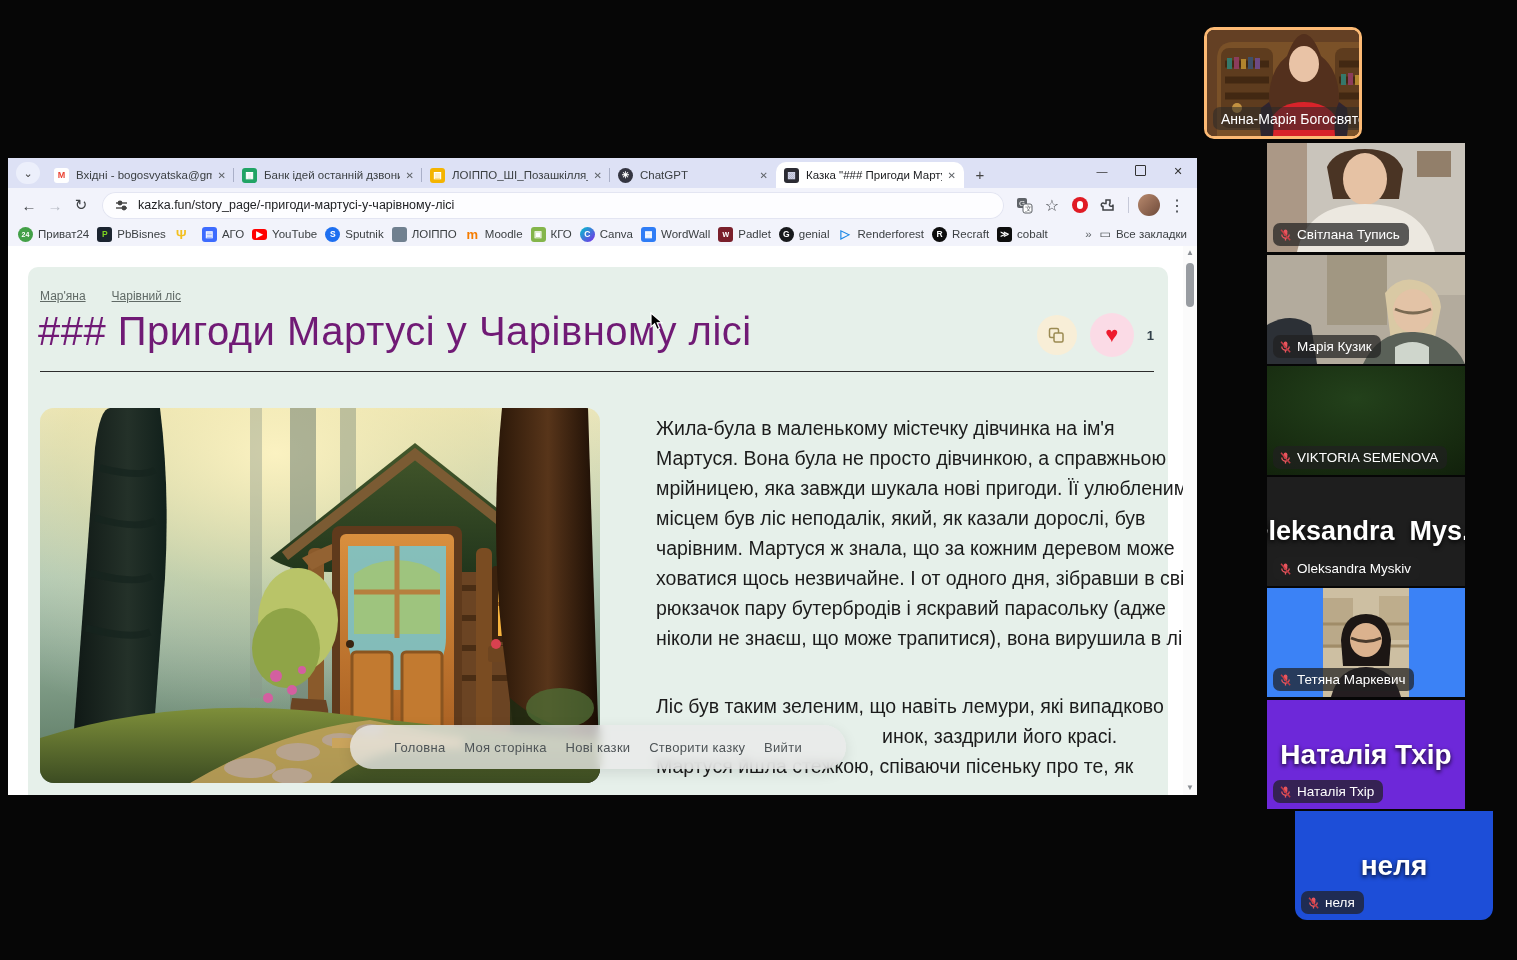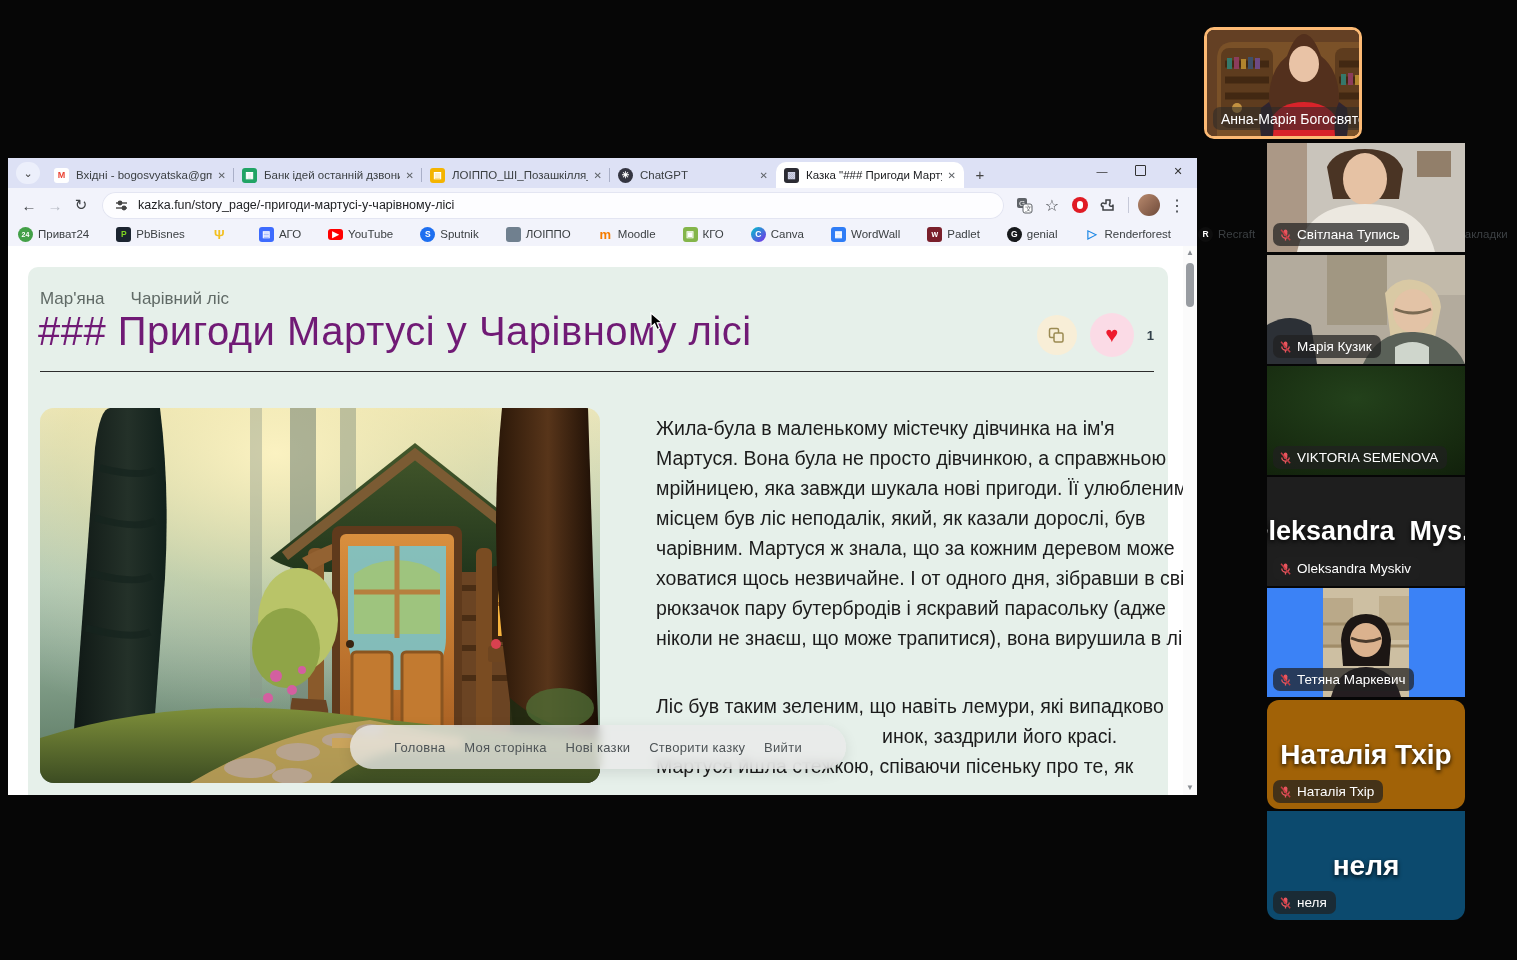--- a/index.html
+++ b/index.html
@@ -30,31 +30,31 @@
   .addrpill{flex:1;height:27px;background:#fdfdff;border-radius:14px;margin:0 8px;display:flex;
             align-items:center;padding:0 12px;box-shadow:0 0 0 1px #e3e5f2 inset;}
   .addrpill .url{font-size:12.5px;color:#202124;margin-left:9px;white-space:nowrap;overflow:hidden;}
   .tbicons{display:flex;align-items:center;gap:4px;}
   .tbicon{width:24px;height:24px;display:flex;align-items:center;justify-content:center;color:#3f4246;}
   .redo{width:16px;height:16px;border-radius:50%;background:#e01b24;box-shadow:0 0 0 0 #fff;
         display:flex;align-items:center;justify-content:center;}
   .redo::after{content:"";width:6px;height:8px;border-radius:3px;background:#fff;}
   .avatar{width:22px;height:22px;border-radius:50%;background:linear-gradient(135deg,#b98a6e,#6e4a3a);}
   .vsep{width:1px;height:16px;background:#c6c9d8;margin:0 4px;}
-  .bmbar{height:24px;background:#f2f3fb;display:flex;align-items:center;padding:0 10px;gap:27px;
+  .bmbar{height:24px;background:#f2f3fb;display:flex;align-items:center;padding:0 10px;gap:8px;
          font-size:11.5px;color:#3c4043;text-align:right;}
   .bm{display:flex;align-items:center;gap:5px;white-space:nowrap;}
   .bmfav{width:15px;height:15px;border-radius:3px;display:flex;align-items:center;justify-content:center;
          font-size:8.5px;font-weight:bold;color:#fff;flex:0 0 auto;}
   .bmspacer{flex:1;}
   
   .viewport{position:relative;height:549px;background:#fff;overflow:hidden;}
   .card{position:absolute;left:20px;top:21px;width:1140px;height:540px;background:#e6f0ea;
         border-radius:10px 10px 0 0;}
-  .crumbs{position:absolute;left:12px;top:22px;display:flex;gap:26px;font-size:17px;color:#606a66;}
+  .crumbs{position:absolute;left:12px;top:22px;display:flex;gap:26px;font-size:12px;color:#606a66;text-decoration:underline;}
   .ptitle{position:absolute;left:10px;top:42px;font-size:40px;color:#701a75;letter-spacing:.5px;
           font-weight:500;white-space:nowrap;}
   .actionrow{position:absolute;right:14px;top:46px;display:flex;align-items:center;gap:13px;}
   .copybtn{width:40px;height:40px;border-radius:50%;background:#f8eed7;display:flex;align-items:center;justify-content:center;}
   .heartbtn{width:44px;height:44px;border-radius:50%;background:#fbdbe6;display:flex;align-items:center;justify-content:center;}
   .heartbtn span{color:#ee1c2e;font-size:22px;line-height:1;}
   .likecount{font-size:13px;color:#32404a;font-weight:bold;}
   .titlehr{position:absolute;left:12px;right:14px;top:104px;border-top:1.6px solid #2c2c2c;}
   .storyimg{position:absolute;left:12px;top:141px;width:560px;height:375px;border-radius:14px;overflow:hidden;}
   .storyimg svg{display:block;}
@@ -77,21 +77,21 @@
   .tile .art{position:absolute;inset:0;}
   .bigname{position:absolute;inset:0;display:flex;align-items:center;justify-content:center;
            color:#fff;font-weight:bold;font-size:26px;text-shadow:0 2px 4px rgba(0,0,0,.85);white-space:pre;}
   .namepill{position:absolute;left:6px;bottom:6px;display:flex;align-items:center;gap:5px;height:23px;
             background:rgba(32,32,32,.72);border-radius:7px;padding:0 9px 0 6px;color:#fff;font-size:13.5px;
             white-space:nowrap;}
   .namepill.nomic{background:rgba(40,40,40,.55);padding:0 8px;}
   .tile1{top:27px;height:112px;border:3px solid #fdba74;border-radius:10px;box-sizing:border-box;left:1204px;width:158px;}
   .tile2{top:143px;} .tile3{top:255px;} .tile4{top:366px;}
   .tile5{top:477px;background:#1e1e1e;} .tile6{top:588px;background:#3b82f6;}
-  .tile7{top:700px;background:#a16207;border-radius:12px;} .tile8{top:811px;background:#0c4a6e;border-radius:0 0 12px 12px;}
+  .tile7{top:700px;background:#6d28d9;} .tile8{top:811px;background:#1d4ed8;border-radius:0 0 12px 12px;margin-left:28px;}
   .innervid{position:absolute;left:56px;top:0;width:86px;height:109px;}
 </style>
 </head>
 <body>
 
 <div class="browser">
 
   <div class="tabstrip">
     <div class="tabsearch">⌄</div>
 

